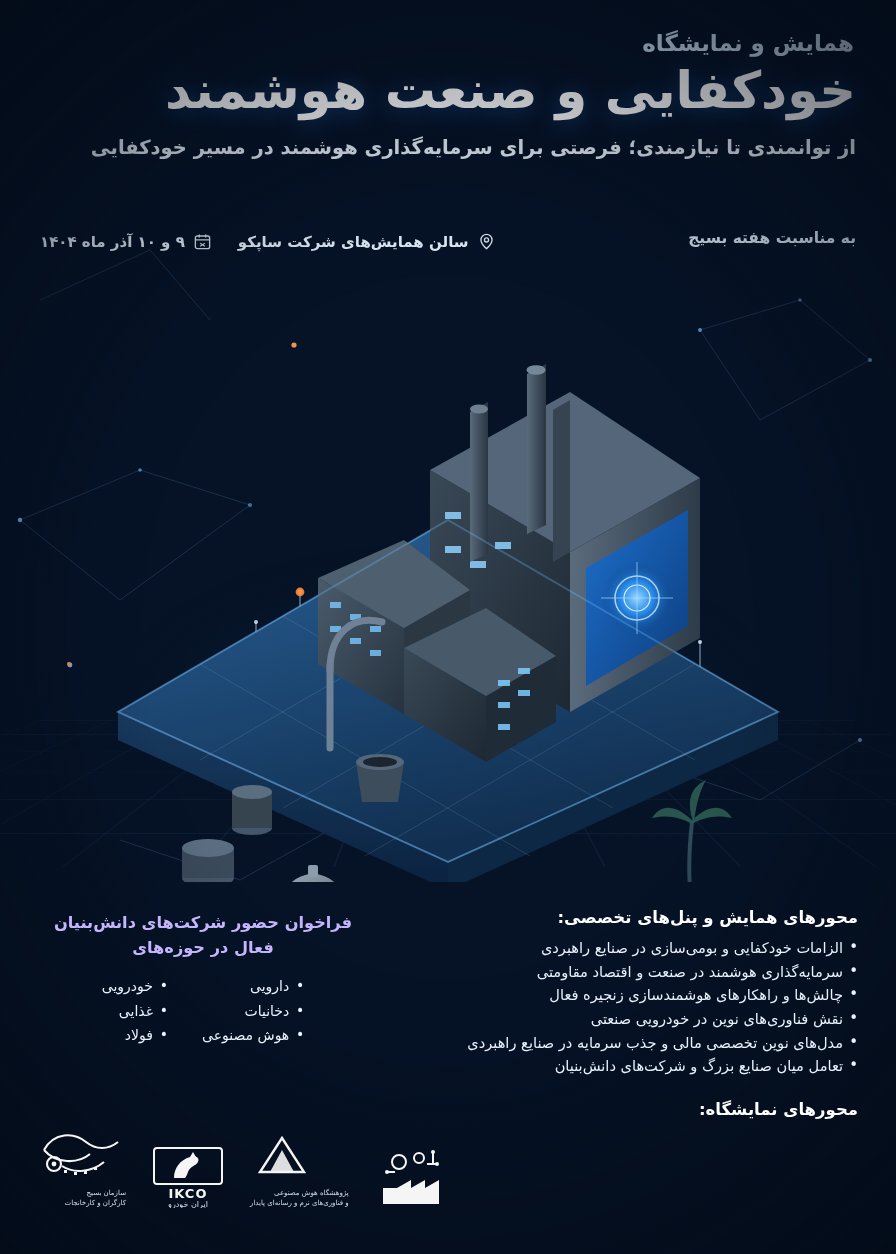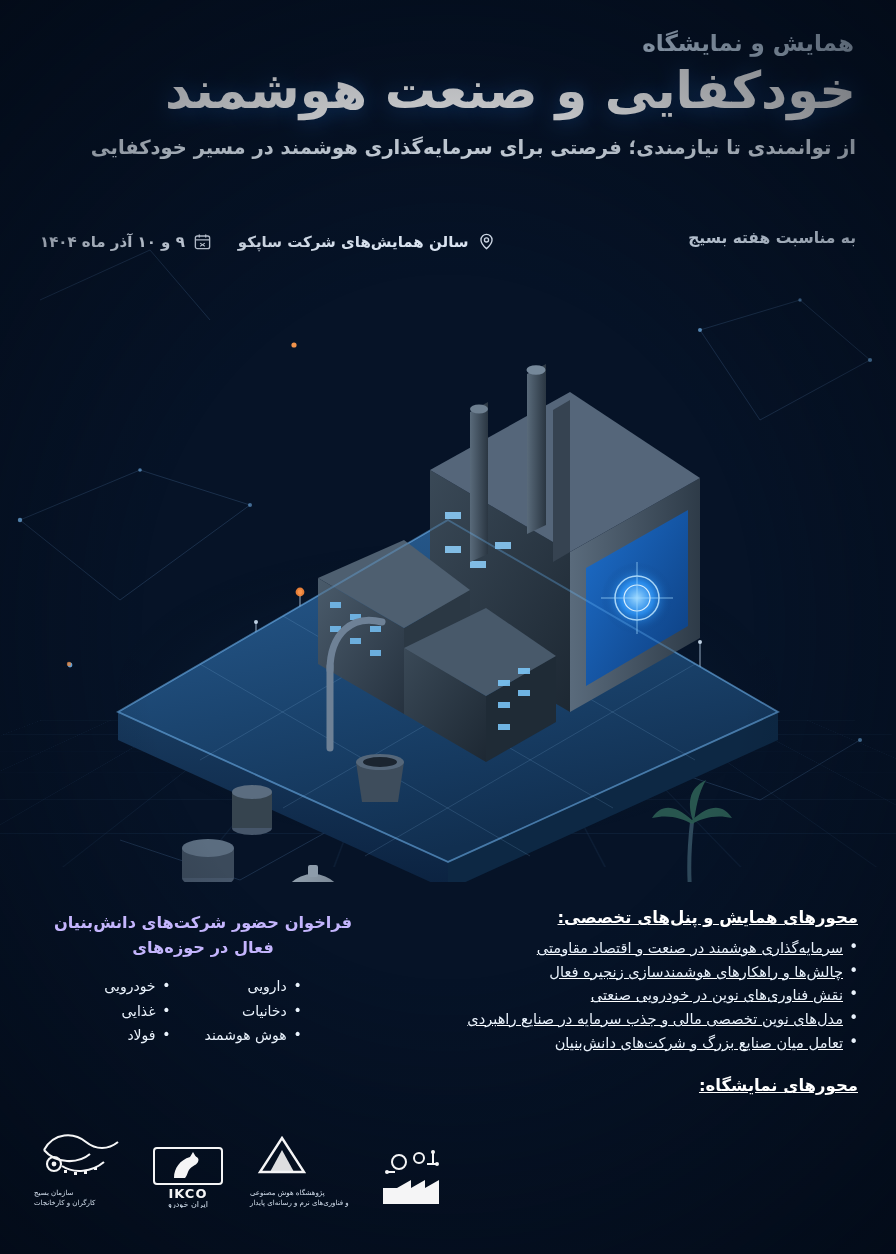--- a/index.html
+++ b/index.html
@@ -69,21 +69,21 @@
   .occasion-abs { position: absolute; top: 229px; right: 40px; font-size: 15.5px; font-weight: 700; color: #dce9f8; }
 
   
   .art { position: absolute; left: 0; right: 0; top: 262px; height: 620px; }
   .art svg { display: block; width: 100%; height: 100%; }
 
   
   .lower { position: absolute; left: 0; right: 0; top: 900px; bottom: 0; }
 
   .col-right {
-    position: absolute; right: 38px; top: 8px; width: 405px; text-align: right; direction: rtl; text-decoration: underline;
+    position: absolute; right: 38px; top: 8px; width: 405px; text-align: right; direction: rtl;
   }
   .col-left {
     position: absolute; left: 38px; top: 10px; width: 330px; text-align: right; direction: rtl;
   }
   .sec-head {
     font-size: 16.5px; font-weight: 800; color: #ffffff; margin-bottom: 9px;
   }
   ul.bullets { list-style: none; margin: 0 0 22px 0; padding: 0; }
   ul.bullets li {
     font-size: 14.6px; line-height: 1.62; color: #e9f2fc; position: relative; padding-right: 15px;
@@ -105,21 +105,21 @@
   .fields li::before { content: "•"; position: absolute; right: 0; top: -1px; color: #eaf3fd; }
 
   
   .logos {
     position: absolute; left: 34px; bottom: 46px; display: flex; align-items: flex-end; gap: 26px;
     direction: ltr;
   }
   .logo { opacity: .96; }
   .logo svg { display: block; }
 
-  .logo-cap { font-size: 7px; color: #dce8f6; text-align: left; margin-top: 3px; line-height: 1.35; }
+  .logo-cap { font-size: 7px; color: #dce8f6; text-align: right; margin-top: 3px; line-height: 1.35; }
 </style>
 </head>
 <body>
 
 <div class="poster">
 
   <div class="grid-floor"></div>
 
   <svg class="dots" viewBox="0 0 896 1254" preserveAspectRatio="none">
     <g stroke="rgba(120,180,240,0.18)" stroke-width="1" fill="none">
@@ -406,40 +406,41 @@
     </svg>
   </div>
 
   <div class="vignette"></div>
 
   <div class="lower">
 
     <div class="col-right">
       <div class="sec-head">محورهای همایش و پنل‌های تخصصی:</div>
       <ul class="bullets">
+        <li>الزامات خودکفایی و بومی‌سازی در صنایع راهبردی</li>
         <li>سرمایه‌گذاری هوشمند در صنعت و اقتصاد مقاومتی</li>
         <li>چالش‌ها و راهکارهای هوشمندسازی زنجیره فعال</li>
         <li>نقش فناوری‌های نوین در خودرویی صنعتی</li>
         <li>مدل‌های نوین تخصصی مالی و جذب سرمایه در صنایع راهبردی</li>
         <li>تعامل میان صنایع بزرگ و شرکت‌های دانش‌بنیان</li>
       </ul>
 
       <div class="sec-head">محورهای نمایشگاه:</div>
     </div>
 
     <div class="col-left">
       <div class="callout">
         <div>فراخوان  حضور  شرکت‌های  دانش‌بنیان</div>
         <div>فعال در حوزه‌های</div>
       </div>
       <div class="fields">
         <ul>
           <li>دارویی</li>
           <li>دخانیات</li>
-          <li>هوش هوشمند</li>
+          <li>هوش مصنوعی</li>
         </ul>
         <ul>
           <li>خودرویی</li>
           <li>غذایی</li>
           <li>فولاد</li>
         </ul>
       </div>
     </div>
 
     <div class="logos">

